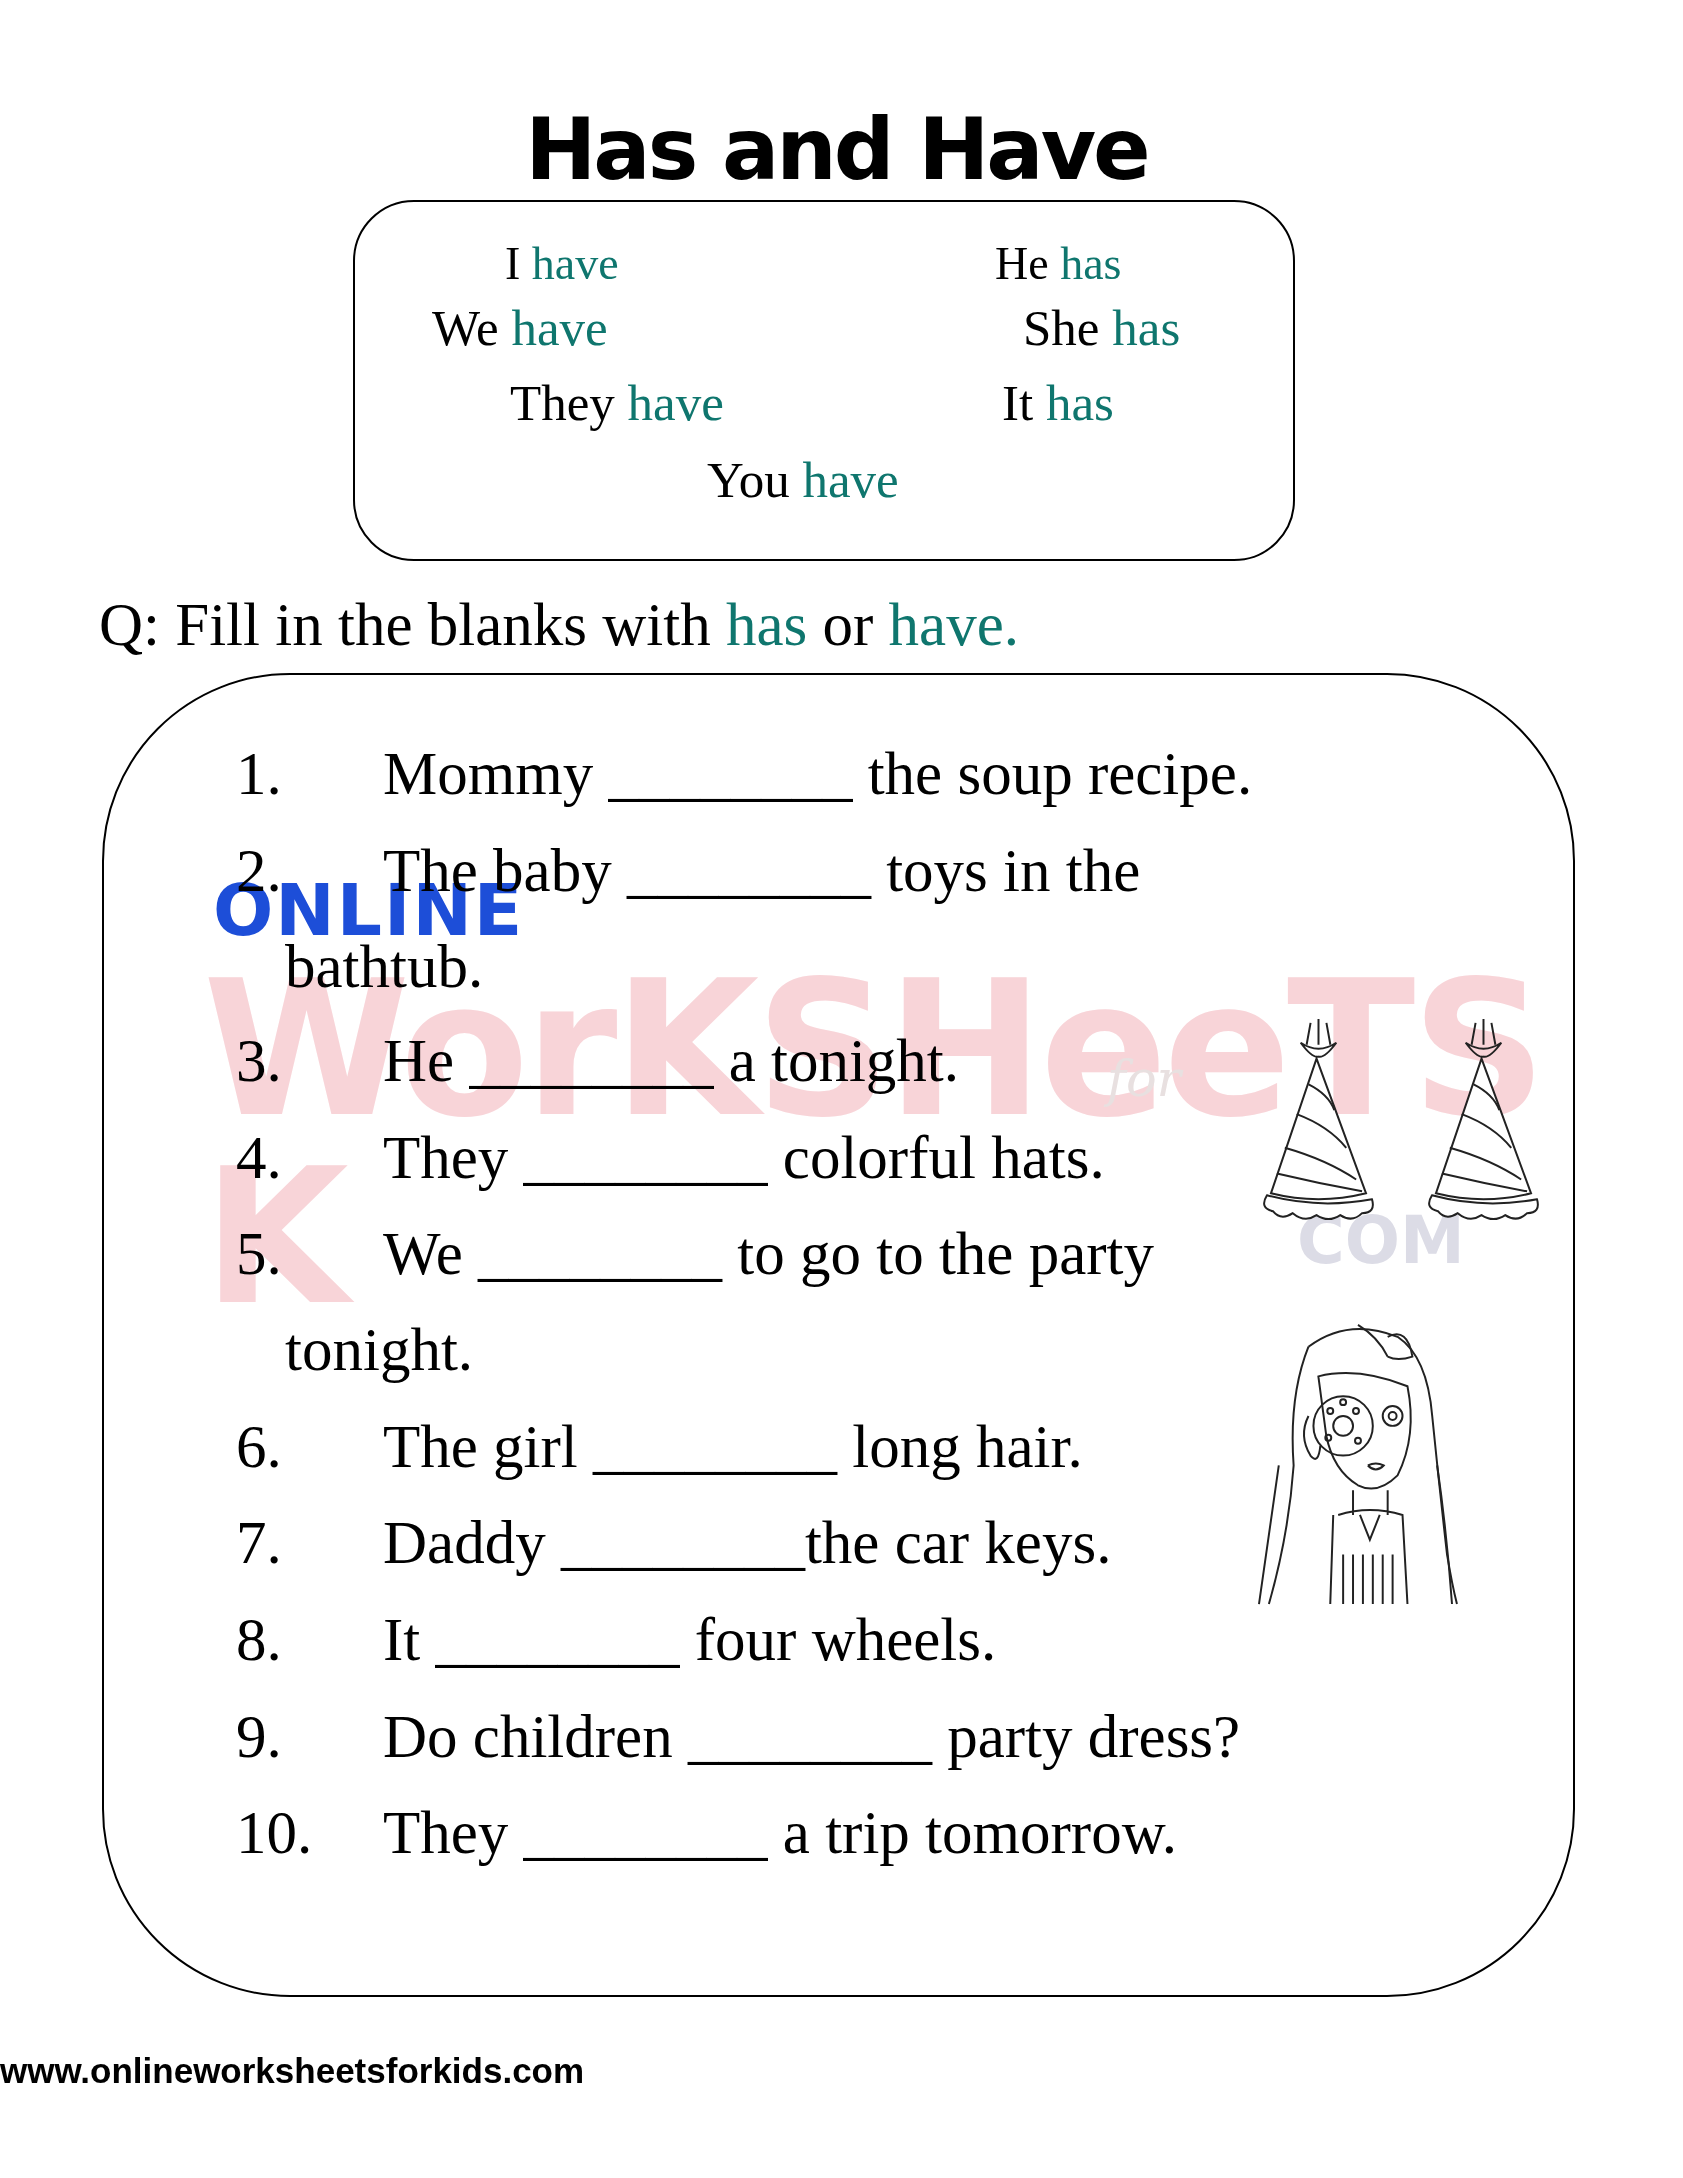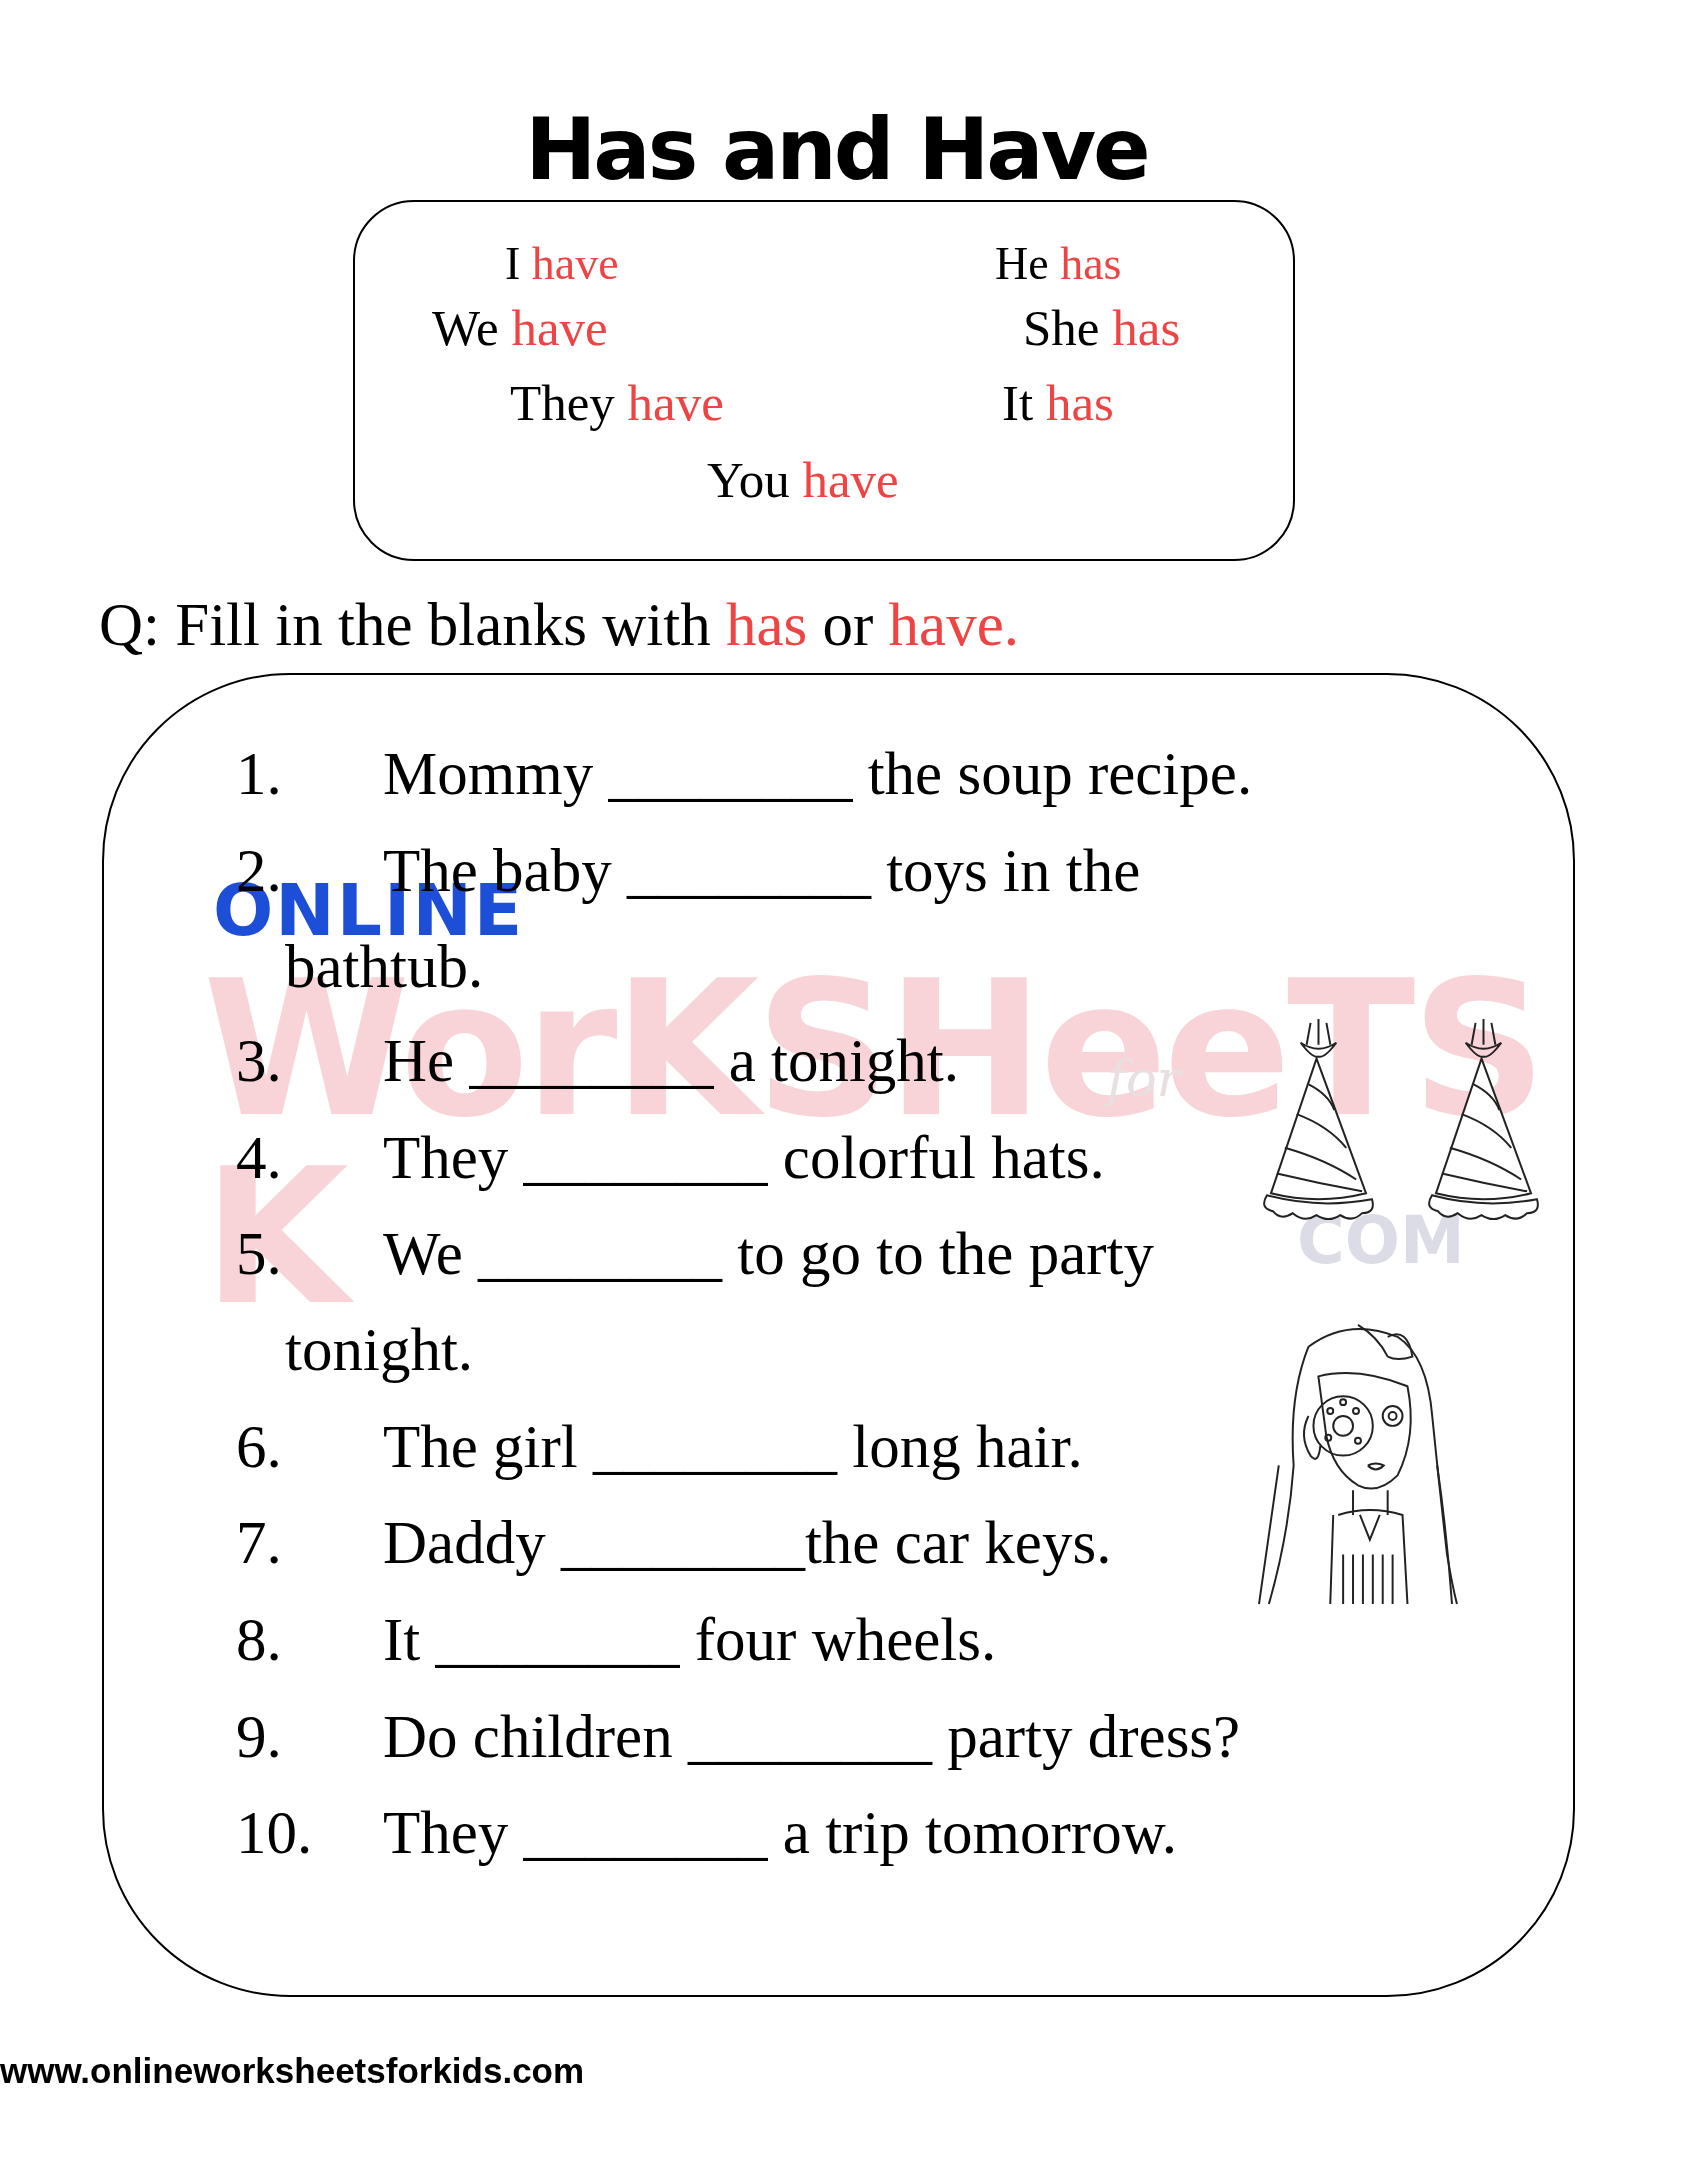--- a/index.html
+++ b/index.html
@@ -1,21 +1,21 @@
 <!DOCTYPE html>
 <html><head>
 <meta charset="utf-8">
 <style>
   html, body { margin:0; padding:0; background:#ffffff; }
   body { width:1683px; height:2178px; position:relative; overflow:hidden; font-family:"Liberation Serif", serif; color:#000; }
   .title { position:absolute; left:0; width:1673px; top:107px; text-align:center; font-family:"DejaVu Sans", sans-serif; font-weight:bold; font-size:85px; letter-spacing:-3px; line-height:1; }
   .ref-box { position:absolute; left:353px; top:200px; width:942px; height:361px; border:2.5px solid #000; border-radius:61px; box-sizing:border-box; }
   .ref { position:absolute; font-size:51px; line-height:1; white-space:nowrap; }
   .ref.small { font-size:46px; }
-  .red { color:#ef4444; }
+  .red { color:#0f766e; }
   .question { position:absolute; left:99px; top:594px; font-size:61px; line-height:1; white-space:nowrap; }
   .main-box { position:absolute; left:102px; top:673px; width:1473px; height:1324px; border:2.5px solid #000; border-radius:188px; box-sizing:border-box; }
   .watermark { position:absolute; pointer-events:none; font-family:"DejaVu Sans", sans-serif; font-weight:bold; }
   .wm-online { left:213px; top:869px; font-size:71px; color:#1d4ed8; letter-spacing:2px; }
   .wm-worksheets { left:203px; top:955px; font-size:188px; color:#f8d4d8; letter-spacing:-4px; line-height:1; }
   .wm-for { left:1107px; top:1049px; font-size:51px; color:#e8e0e0; font-family:"DejaVu Serif", serif; font-style:italic; font-weight:normal; }
   .wm-com { left:1297px; top:1203px; font-size:65px; color:#dcdce6; }
   .item { position:absolute; font-size:61px; line-height:1; white-space:nowrap; }
   .num { position:absolute; left:236px; }
   .txt { position:absolute; left:383px; }

